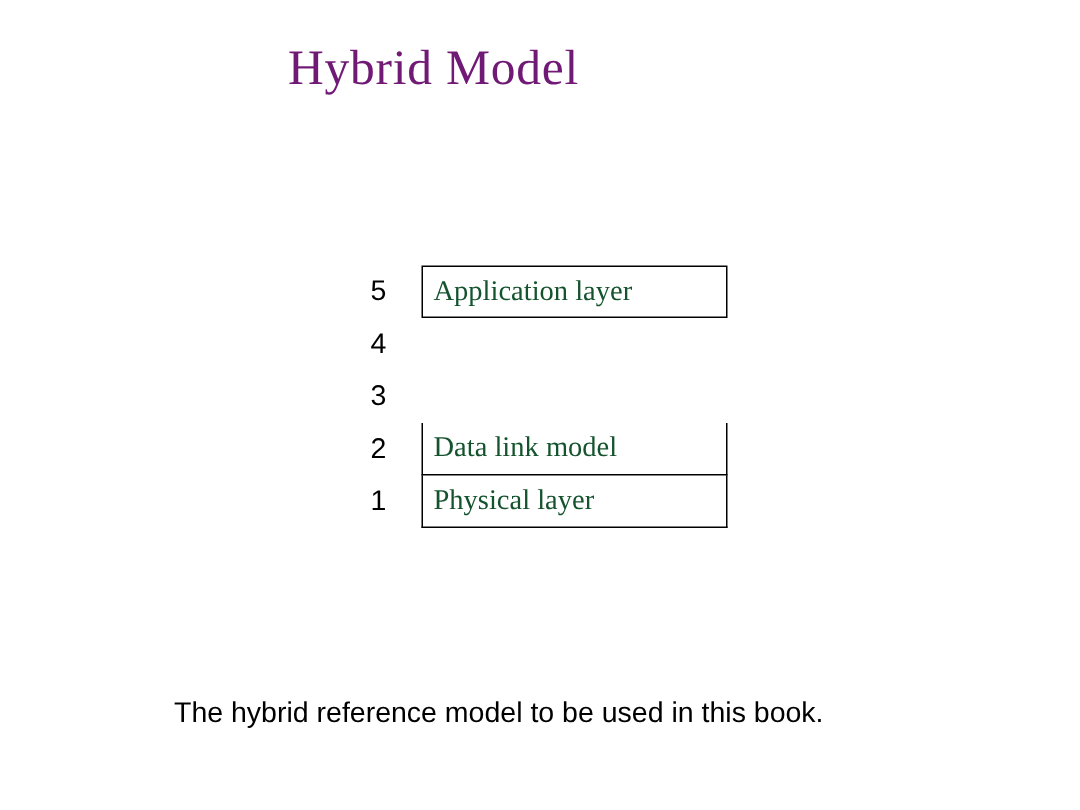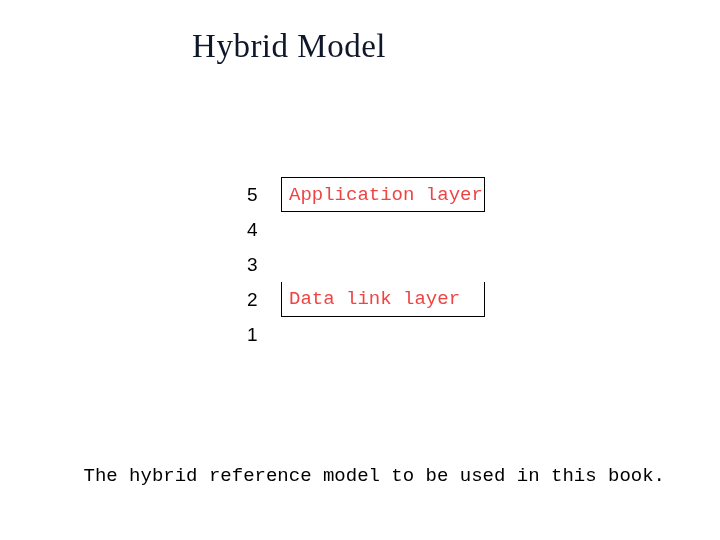--- a/index.html
+++ b/index.html
@@ -13,21 +13,21 @@
     font-family: "Liberation Serif", serif;
     overflow: hidden;
     position: relative;
   }
   .slide-title {
     position: absolute;
     top: 26px;
     left: 0;
     width: 578px;
     text-align: center;
-    color: #0f172a;
+    color: #701a75;
     font-family: "Liberation Serif", serif;
     font-size: 33px;
     line-height: 40px;
     letter-spacing: 0.5px;
   }
   .stack {
     position: absolute;
     left: 239px;
     top: 177px;
     width: 246px;
@@ -50,34 +50,34 @@
   }
   .layer-box {
     flex: 1;
     border-left: 1px solid #000000;
     border-right: 1px solid #000000;
     border-bottom: 1px solid #000000;
     box-sizing: border-box;
     display: flex;
     align-items: center;
     padding-left: 7px;
-    font-family: Liberation Mono, monospace;
+    font-family: Liberation Serif, serif;
     font-size: 19px;
-    color: #ef4444;
+    color: #14532d;
   }
   .layer-row:first-child .layer-box {
     border-top: 1px solid #000000;
   }
   .caption {
     position: absolute;
     top: 465px;
     left: 0;
     width: 665px;
-    text-align: right;
-    font-family: Liberation Mono, monospace;
+    text-align: center;
+    font-family: Liberation Sans, sans-serif;
     font-size: 19px;
     color: #000000;
   }
 </style>
 </head>
 <body>
 
 <div class="slide-title">Hybrid Model</div>
 
 <div class="stack">
@@ -90,22 +90,23 @@
   <div class="layer-row">
     <div class="layer-num">4</div>
   </div>
 
   <div class="layer-row">
     <div class="layer-num">3</div>
   </div>
 
   <div class="layer-row">
     <div class="layer-num">2</div>
-    <div class="layer-box">Data link layer</div>
+    <div class="layer-box">Data link model</div>
   </div>
 
   <div class="layer-row">
     <div class="layer-num">1</div>
+    <div class="layer-box">Physical layer</div>
   </div>
 
 </div>
 
 <div class="caption">The hybrid reference model to be used in this book.</div>
 
 </body></html>

